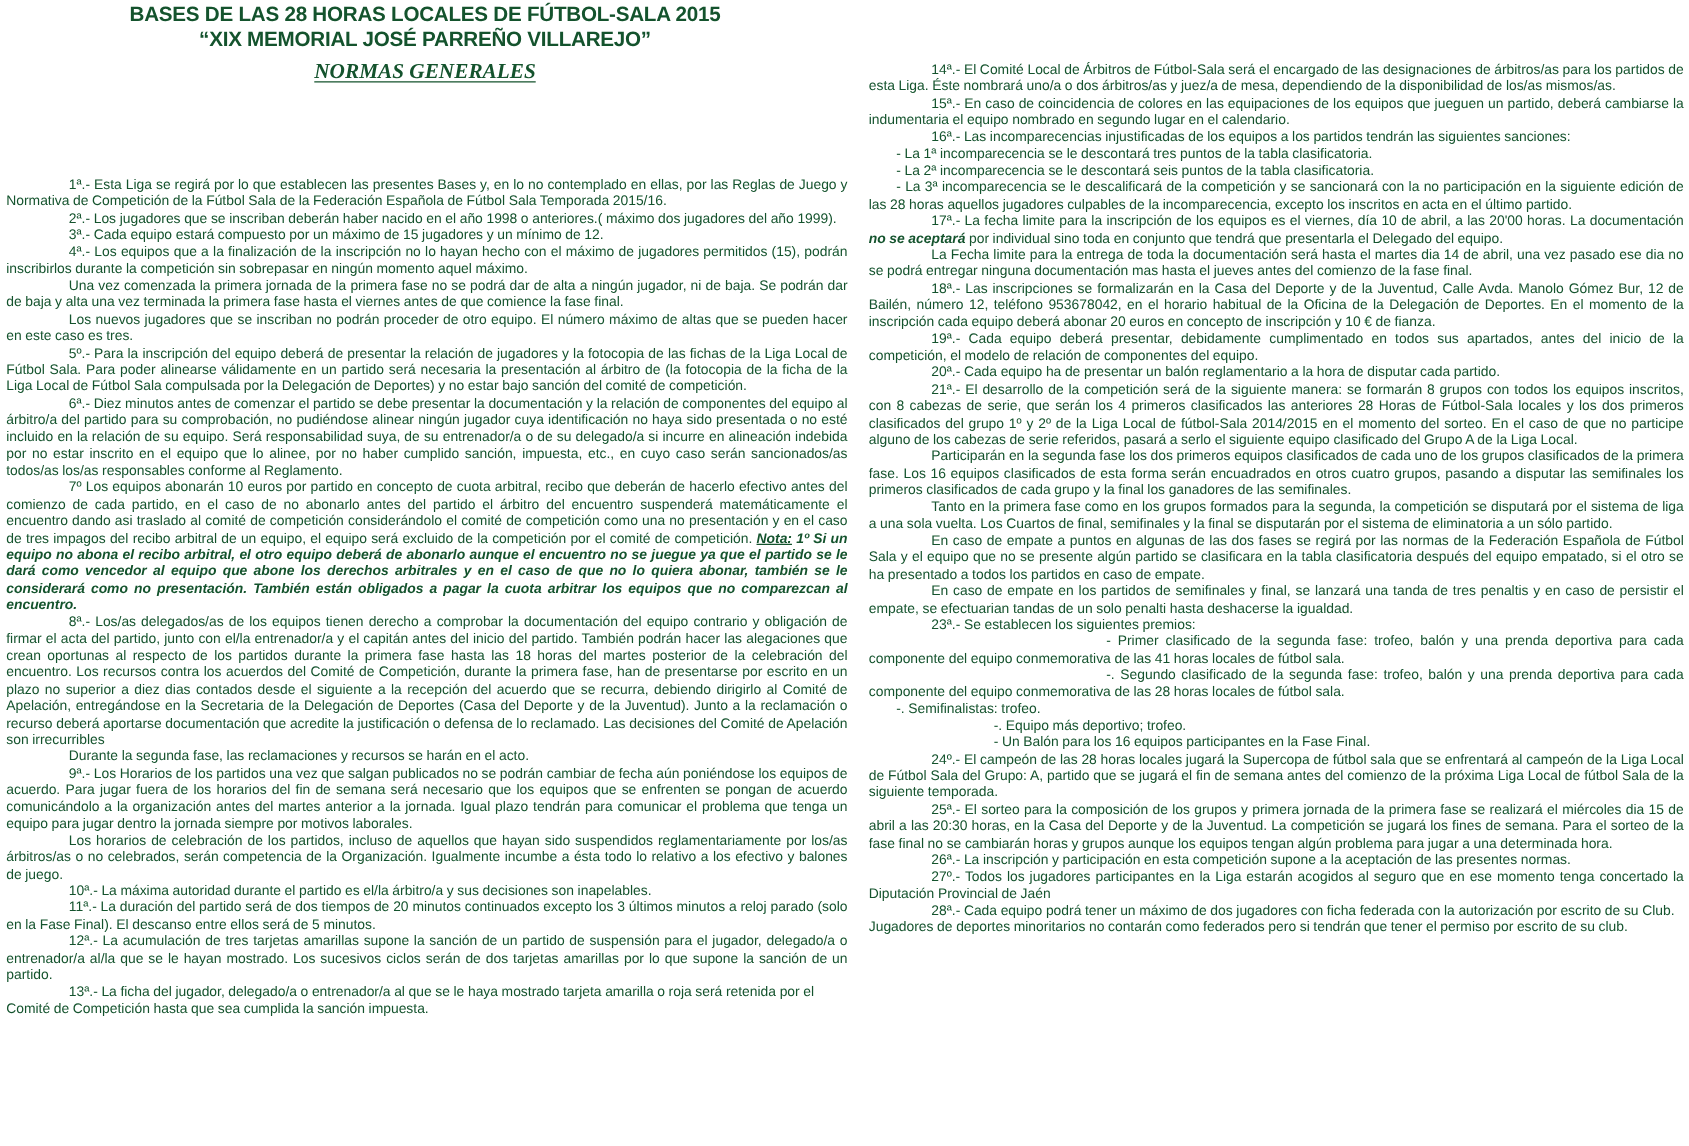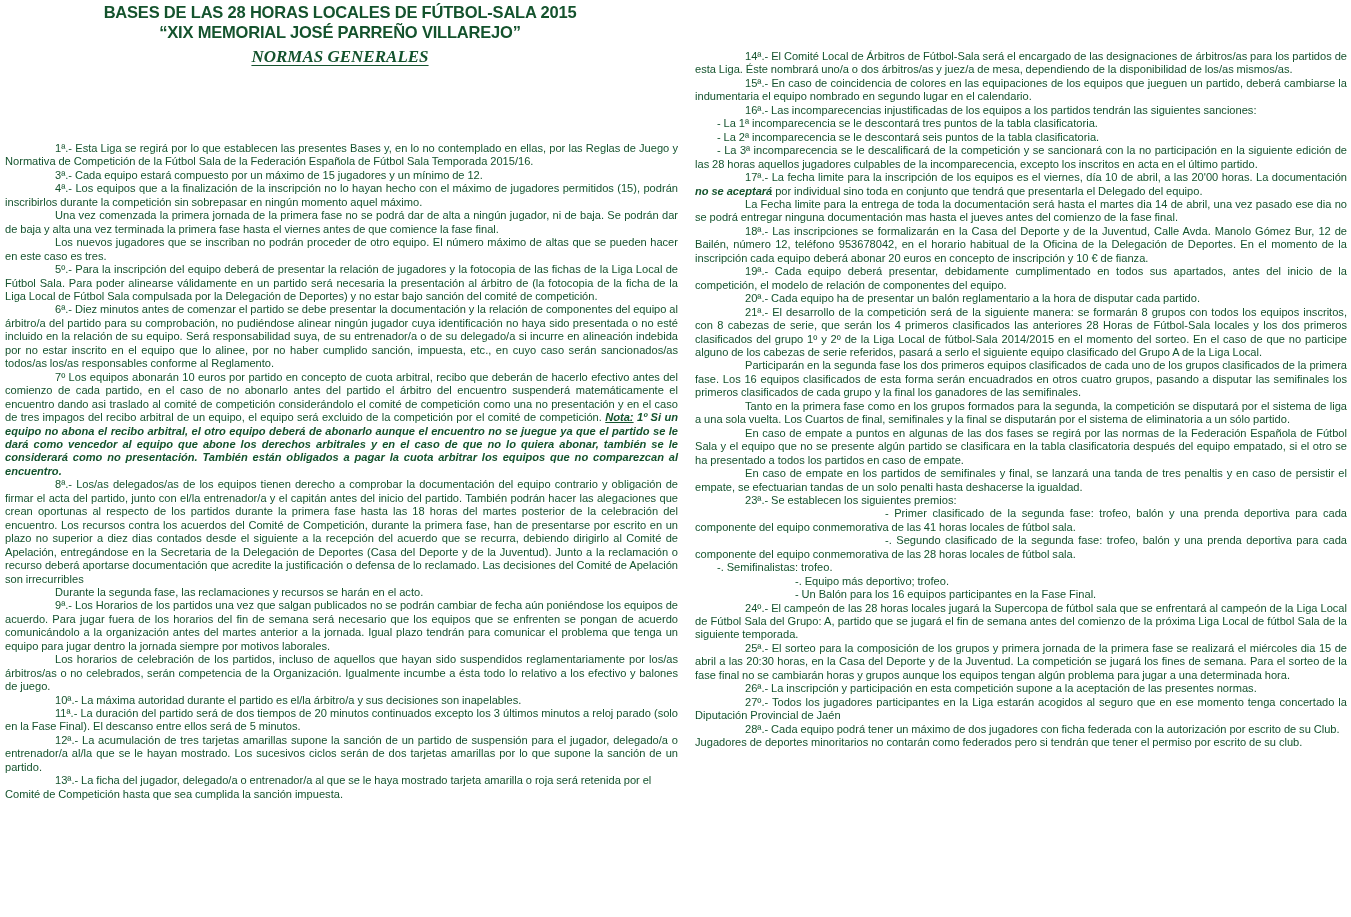--- a/index.html
+++ b/index.html
@@ -102,20 +102,21 @@
 <div id="page">
 
   <div class="title-block">
     <div class="doc-title-1">BASES DE LAS 28 HORAS LOCALES DE FÚTBOL-SALA 2015</div>
     <div class="doc-title-2">“XIX MEMORIAL JOSÉ PARREÑO VILLAREJO”</div>
     <div class="doc-title-3">NORMAS GENERALES</div>
   </div>
 
   <div class="column" id="col-left">
     <p class="para">1ª.- Esta Liga se regirá por lo que establecen las presentes Bases y, en lo no contemplado en ellas, por las Reglas de Juego y Normativa de Competición de la Fútbol Sala de la Federación Española de Fútbol Sala Temporada 2015/16.</p>
+    <p class="para">2ª.- Los jugadores que se inscriban deberán haber nacido en el año 1998 o anteriores.( máximo dos jugadores del año 1999).</p>
     <p class="para">3ª.- Cada equipo estará compuesto por un máximo de 15 jugadores y un mínimo de 12.</p>
     <p class="para">4ª.-  Los equipos que a la finalización de la inscripción no lo hayan hecho con el máximo de jugadores permitidos (15), podrán inscribirlos durante la competición sin sobrepasar en ningún momento aquel máximo.</p>
     <p class="para">Una vez comenzada la primera jornada de la primera fase no se podrá dar de alta a ningún jugador, ni de baja. Se podrán dar de baja y alta una vez terminada la primera fase hasta el viernes antes de que comience la fase final.</p>
     <p class="para">Los nuevos jugadores que se inscriban no podrán proceder de otro equipo. El número máximo de altas que se pueden hacer en este caso es tres.</p>
     <p class="para">5º.- Para la inscripción del equipo deberá de presentar la relación de jugadores y la fotocopia de las fichas de la Liga Local de Fútbol Sala. Para poder alinearse válidamente en un partido será necesaria la presentación  al árbitro de (la fotocopia de la ficha de la Liga Local de Fútbol Sala compulsada por la Delegación de Deportes) y no estar bajo sanción del comité de competición.</p>
     <p class="para">6ª.- Diez minutos antes de comenzar el partido se debe presentar la documentación  y la relación de componentes del equipo al árbitro/a del partido para su comprobación, no pudiéndose alinear ningún jugador cuya identificación no haya sido presentada o no esté incluido en la relación de su equipo. Será responsabilidad suya, de su entrenador/a o de su delegado/a si incurre en alineación indebida por no estar inscrito en el equipo que lo alinee, por no haber cumplido sanción, impuesta, etc., en cuyo caso serán sancionados/as todos/as los/as responsables conforme al Reglamento.</p>
     <p class="para"><span>7º Los equipos abonarán 10 euros por partido en concepto de cuota arbitral, recibo que deberán de hacerlo efectivo antes del comienzo de cada partido, en el caso de no abonarlo antes del partido el árbitro del encuentro suspenderá matemáticamente el encuentro dando asi traslado al comité de competición considerándolo el comité de competición como una no presentación y en el caso de tres impagos del recibo arbitral de un equipo,  el equipo será excluido de la competición por el comité de competición. </span><b class="nota">Nota:</b><i class="bi"> 1º Si un equipo no abona el recibo arbitral, el otro equipo deberá de abonarlo aunque el encuentro no se juegue ya que el partido se le dará como vencedor al equipo que abone los derechos arbitrales y en el caso de que no lo quiera abonar, también se le considerará como no presentación. También están obligados a pagar la cuota arbitrar los equipos que no comparezcan al encuentro.</i></p>
     <p class="para">8ª.- Los/as delegados/as de los equipos tienen derecho a comprobar la documentación del equipo contrario y obligación de firmar el acta del partido, junto con el/la entrenador/a y el capitán antes del inicio del partido. También  podrán hacer las alegaciones que crean oportunas al respecto de los partidos durante la primera fase hasta las 18 horas del martes posterior de la celebración del encuentro. Los recursos contra los acuerdos del Comité de Competición, durante la primera fase, han de presentarse por escrito en un plazo no superior a diez dias contados desde el siguiente a la recepción del acuerdo que se recurra, debiendo dirigirlo al Comité de Apelación, entregándose en la Secretaria de la Delegación de Deportes (Casa del Deporte y de la Juventud). Junto a la reclamación o recurso deberá aportarse documentación que acredite la justificación o defensa de lo reclamado. Las decisiones del Comité de Apelación son irrecurribles</p>
     <p class="para">Durante la segunda fase, las reclamaciones y recursos se harán en el acto.</p>
     <p class="para">9ª.- Los Horarios de los partidos una vez que salgan publicados no se podrán cambiar de fecha aún poniéndose los equipos de acuerdo. Para jugar fuera de los horarios del fin de semana será necesario que los equipos que se enfrenten se pongan de acuerdo comunicándolo a la organización antes del martes anterior a la jornada. Igual plazo tendrán para comunicar el problema que tenga un equipo para jugar dentro la jornada siempre por motivos laborales.</p>

